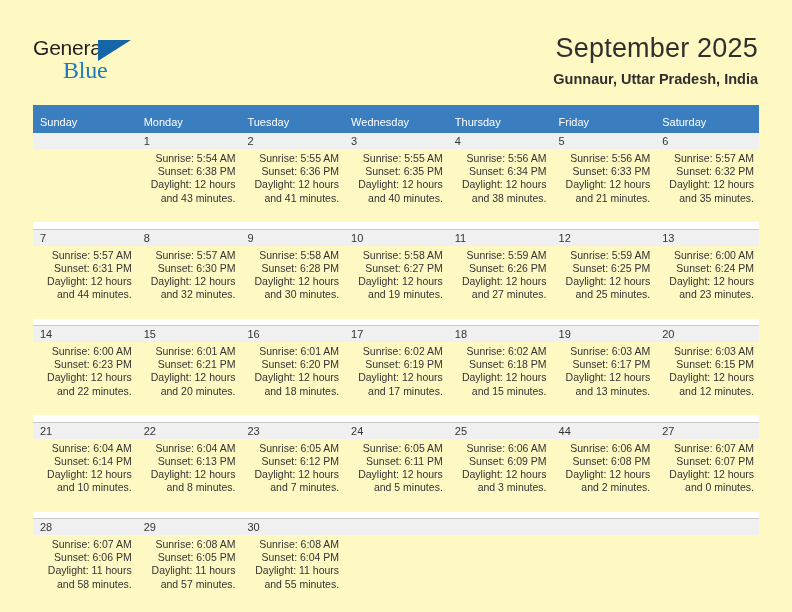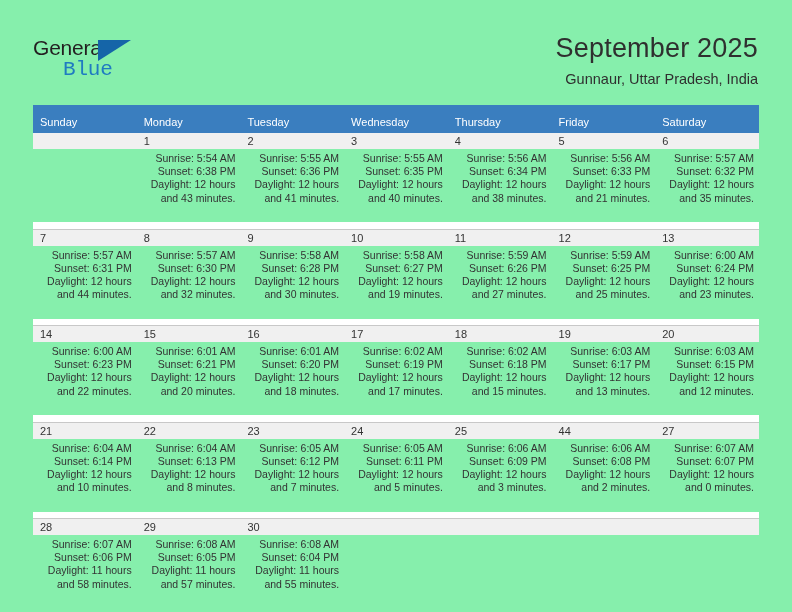--- a/index.html
+++ b/index.html
@@ -9,21 +9,21 @@
     width: 792px;
     height: 612px;
     background: #ffffff;
     font-family: "Liberation Sans", sans-serif;
     -webkit-font-smoothing: antialiased;
   }
   .page {
     position: relative;
     width: 792px;
     height: 612px;
-    background: #86efac;
+    background: #fef9c3;
     overflow: hidden;
   }
 
   
   .header {
     position: absolute;
     left: 0; top: 0;
     width: 792px;
     height: 104px;
   }
@@ -40,24 +40,24 @@
     font-size: 21px;
     letter-spacing: -0.2px;
     color: #231f20;
     font-family: "Liberation Sans", sans-serif;
     line-height: 24px;
   }
   .logo-blue {
     position: absolute;
     left: 30px;
     top: 22px;
-    font-size: 21px;
+    font-size: 24px;
     letter-spacing: -0.2px;
     color: #1f7bc1;
-    font-family: Liberation Mono, monospace;
+    font-family: Liberation Serif, serif;
     line-height: 24px;
   }
   .logo-triangle {
     position: absolute;
     left: 65px;
     top: 4px;
     width: 0;
     height: 0;
     border-left: 33px solid #1565a8;
     border-bottom: 21px solid transparent;
@@ -74,21 +74,21 @@
     font-size: 27px;
     color: #2f2f2f;
     font-weight: 400;
     line-height: 32px;
     letter-spacing: 0.2px;
   }
   .cal-subtitle {
     margin-top: 7px;
     font-size: 14.5px;
     color: #2f2f2f;
-    font-weight: 400;
+    font-weight: 700;
     line-height: 17px;
   }
 
   
   .calendar {
     position: absolute;
     left: 33px;
     top: 105px;
     width: 726px;
     border-collapse: collapse;

